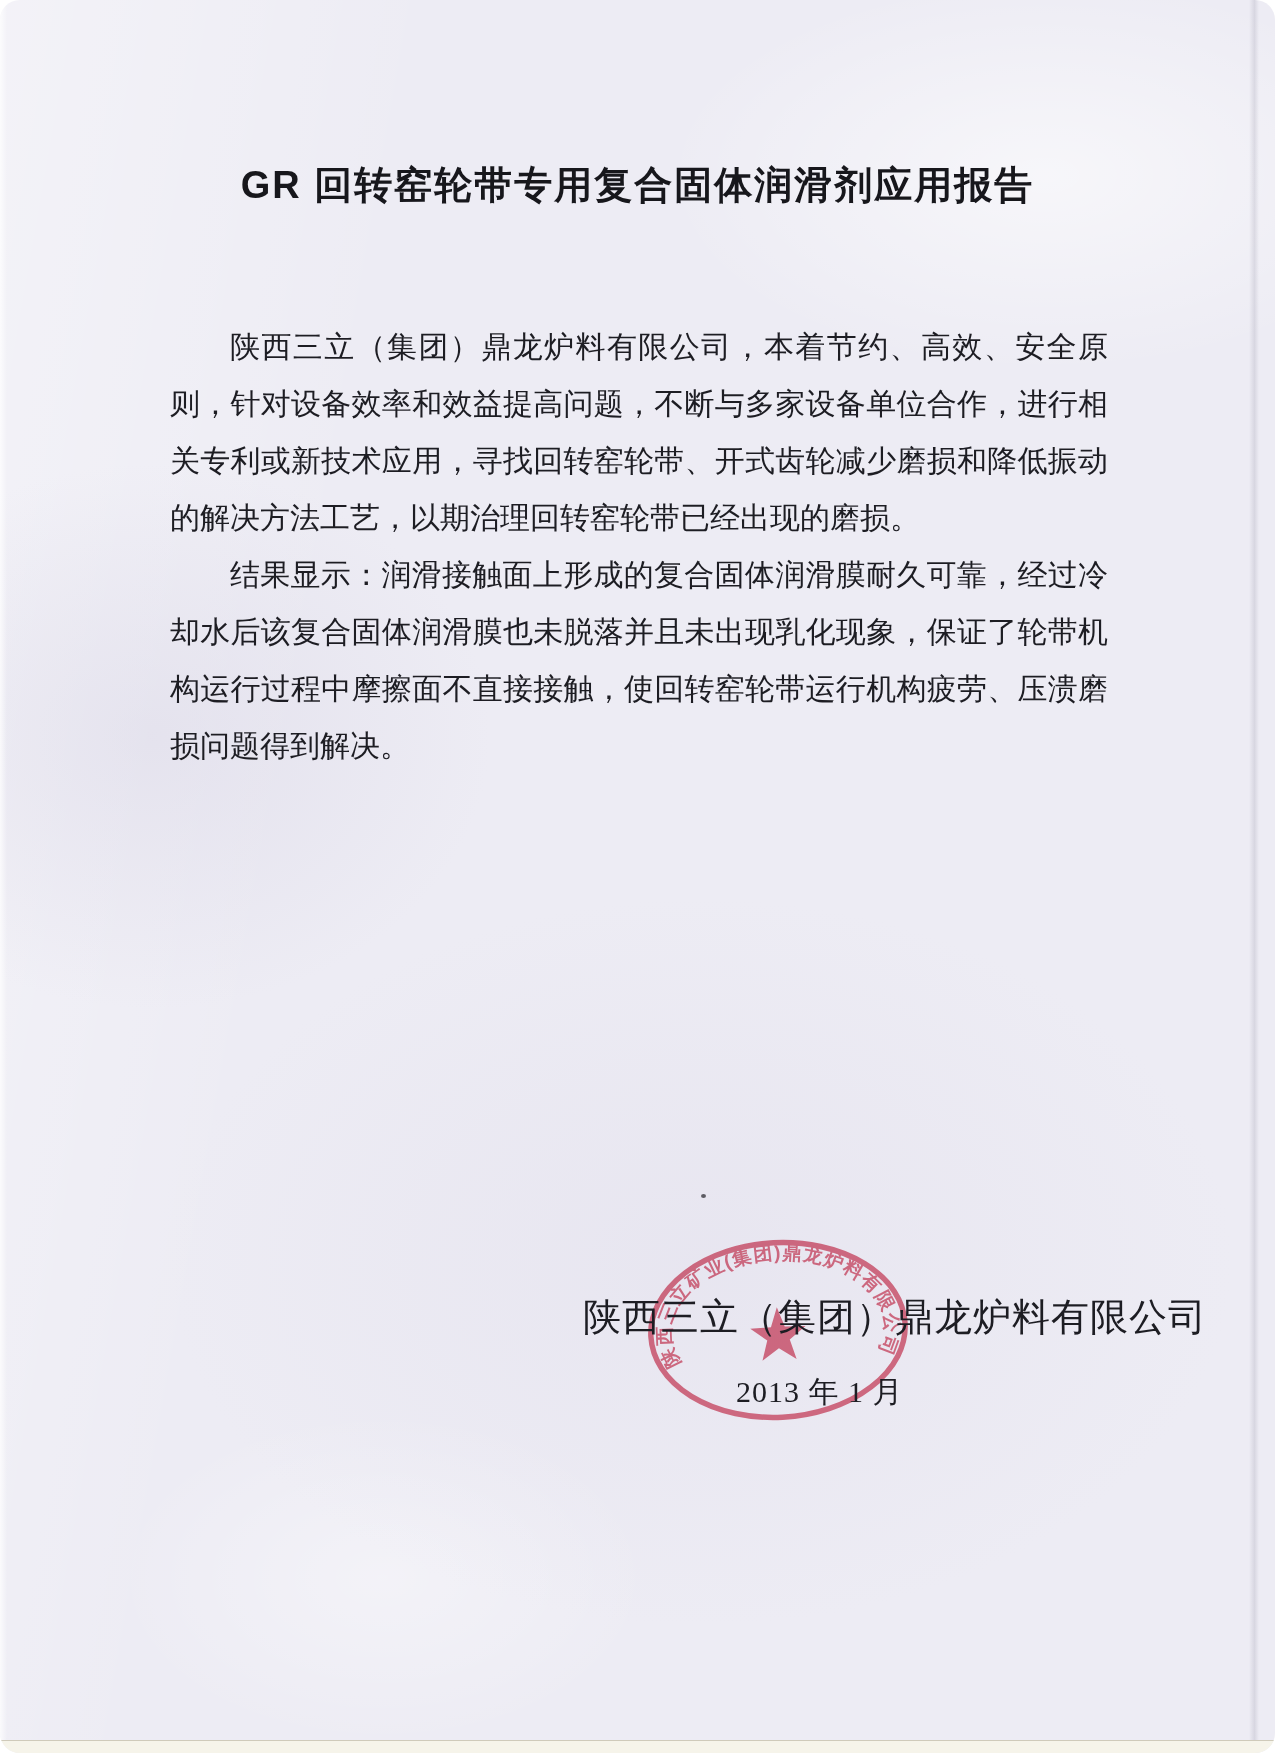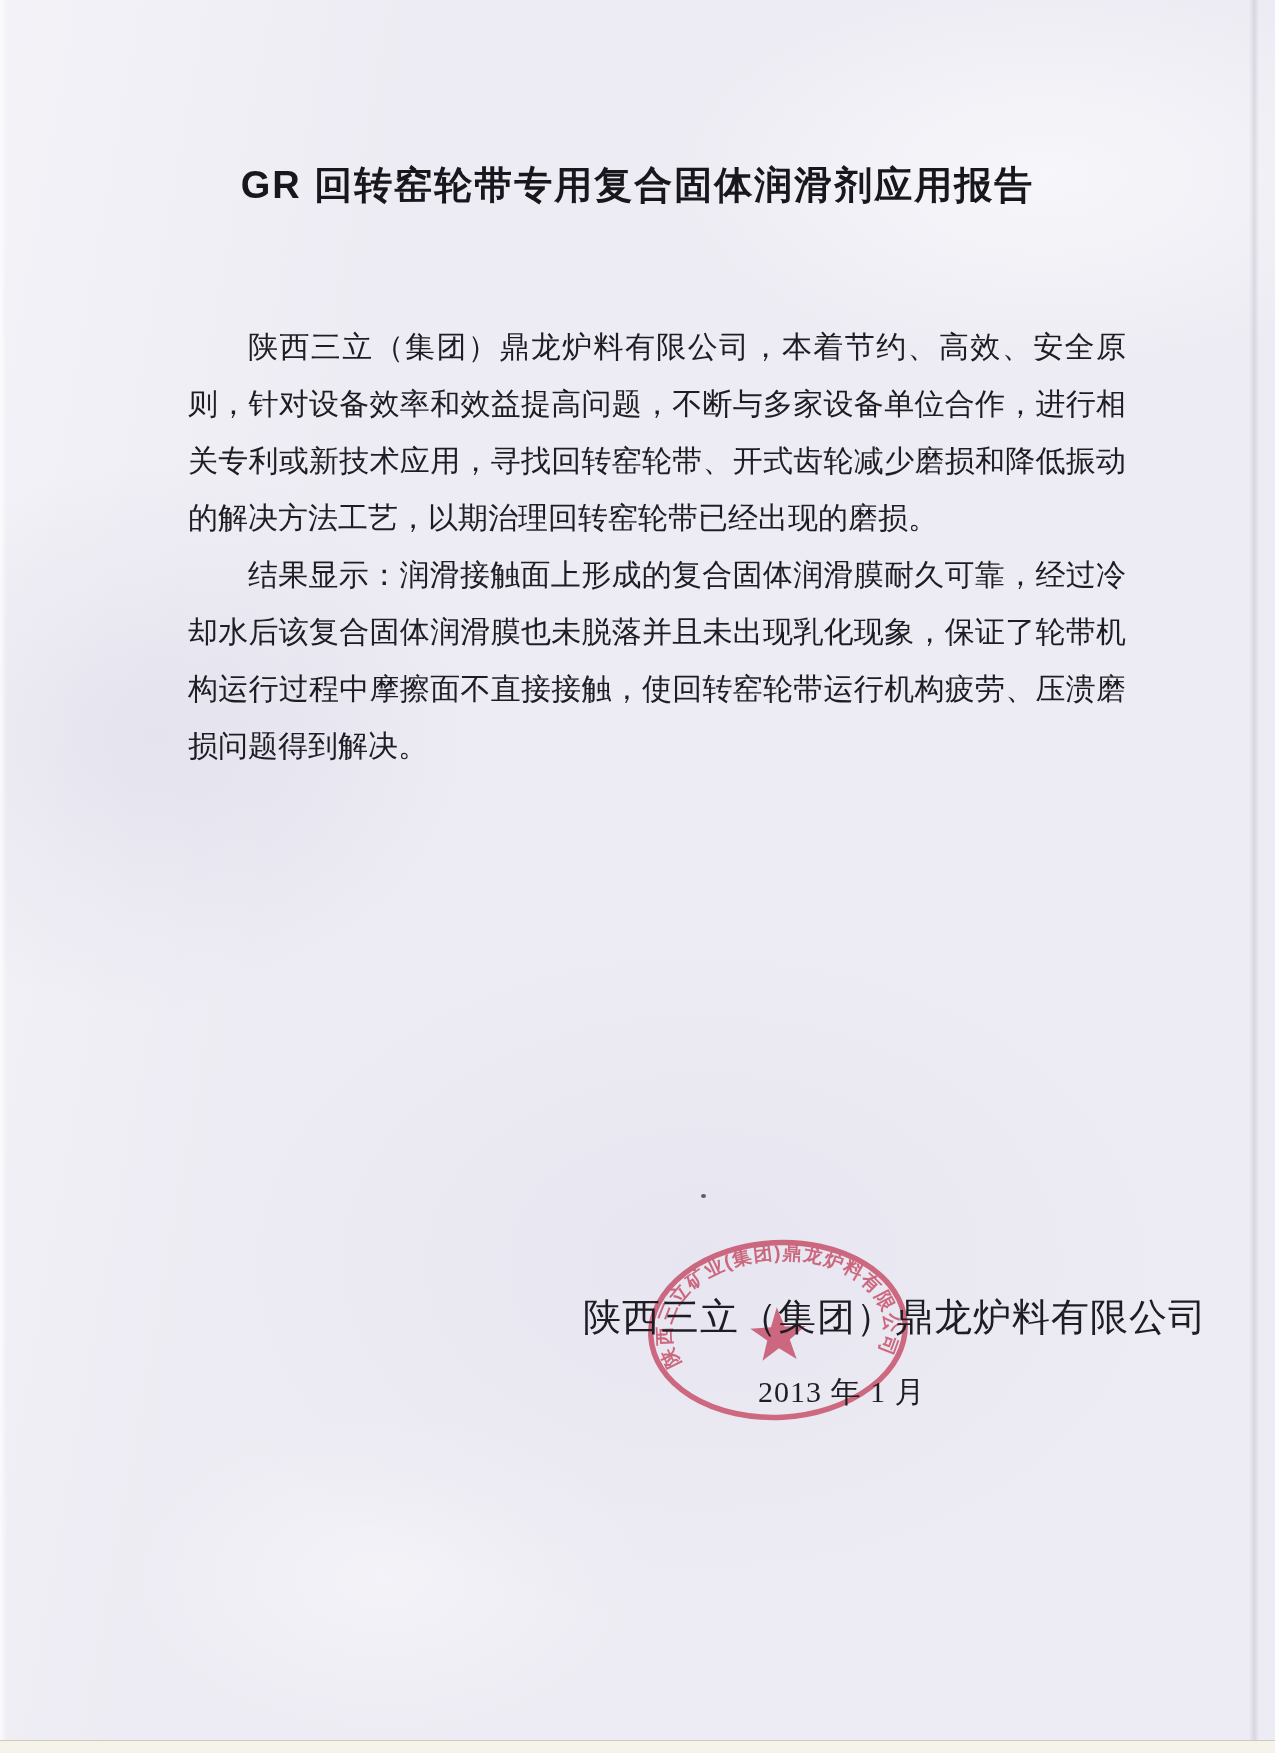--- a/index.html
+++ b/index.html
@@ -10,50 +10,51 @@
     overflow:hidden;
     background-color:#edecf4;
     background-image:
       radial-gradient(ellipse 620px 320px at 82% 10%, rgba(255,255,255,.55), transparent 62%),
       radial-gradient(ellipse 520px 420px at 12% 42%, rgba(216,213,229,.45), transparent 65%),
       radial-gradient(ellipse 760px 520px at 55% 72%, rgba(223,220,234,.40), transparent 70%),
       radial-gradient(ellipse 420px 260px at 30% 90%, rgba(255,255,255,.35), transparent 65%),
       linear-gradient(100deg, rgba(255,255,255,.35), transparent 28%);
     font-family:"Liberation Serif", serif;
     color:#1e1e24;
+    border-radius:20px;
   }
   .edge-left{position:absolute;left:0;top:0;width:7px;height:100%;
     background:linear-gradient(to right, rgba(255,255,255,.75), rgba(255,255,255,0));}
   .edge-right-crease{position:absolute;right:16px;top:0;width:10px;height:100%;
     background:linear-gradient(to right, rgba(0,0,0,0), rgba(130,128,150,.20) 55%, rgba(0,0,0,0));}
   .scanner-strip{position:absolute;left:0;bottom:0;width:100%;height:12px;
     background:#f6f4ea;border-top:1px solid #cfcaba;}
   .doc-title{
     position:absolute;left:0;top:160px;width:100%;
     text-align:center;
     font-family:"Liberation Sans", sans-serif;
     font-weight:bold;
     font-size:38px;
     letter-spacing:2px;
     color:#17171c;
   }
   .body-text{
-    position:absolute;left:188px;top:318px;width:938px;
+    position:absolute;left:170px;top:318px;width:938px;
     font-size:30px;
     line-height:57px;
     text-align:justify;
     color:#1d1d23;
   }
   .body-text p{margin:0;text-indent:2em;}
   .signature{
     position:absolute;left:583px;top:1292px;
     font-size:38px;letter-spacing:1px;color:#1d1d23;z-index:3;
   }
   .sig-date{
-    position:absolute;left:758px;top:1372px;
+    position:absolute;left:736px;top:1372px;
     font-size:30px;letter-spacing:1px;color:#1d1d23;z-index:3;
   }
   .seal{
     position:absolute;left:637px;top:1230px;width:282px;height:200px;
     z-index:2;
     opacity:.82;
     mix-blend-mode:multiply;
     transform:rotate(-3deg);
   }
   .speck{position:absolute;left:701px;top:1194px;width:5px;height:4px;

